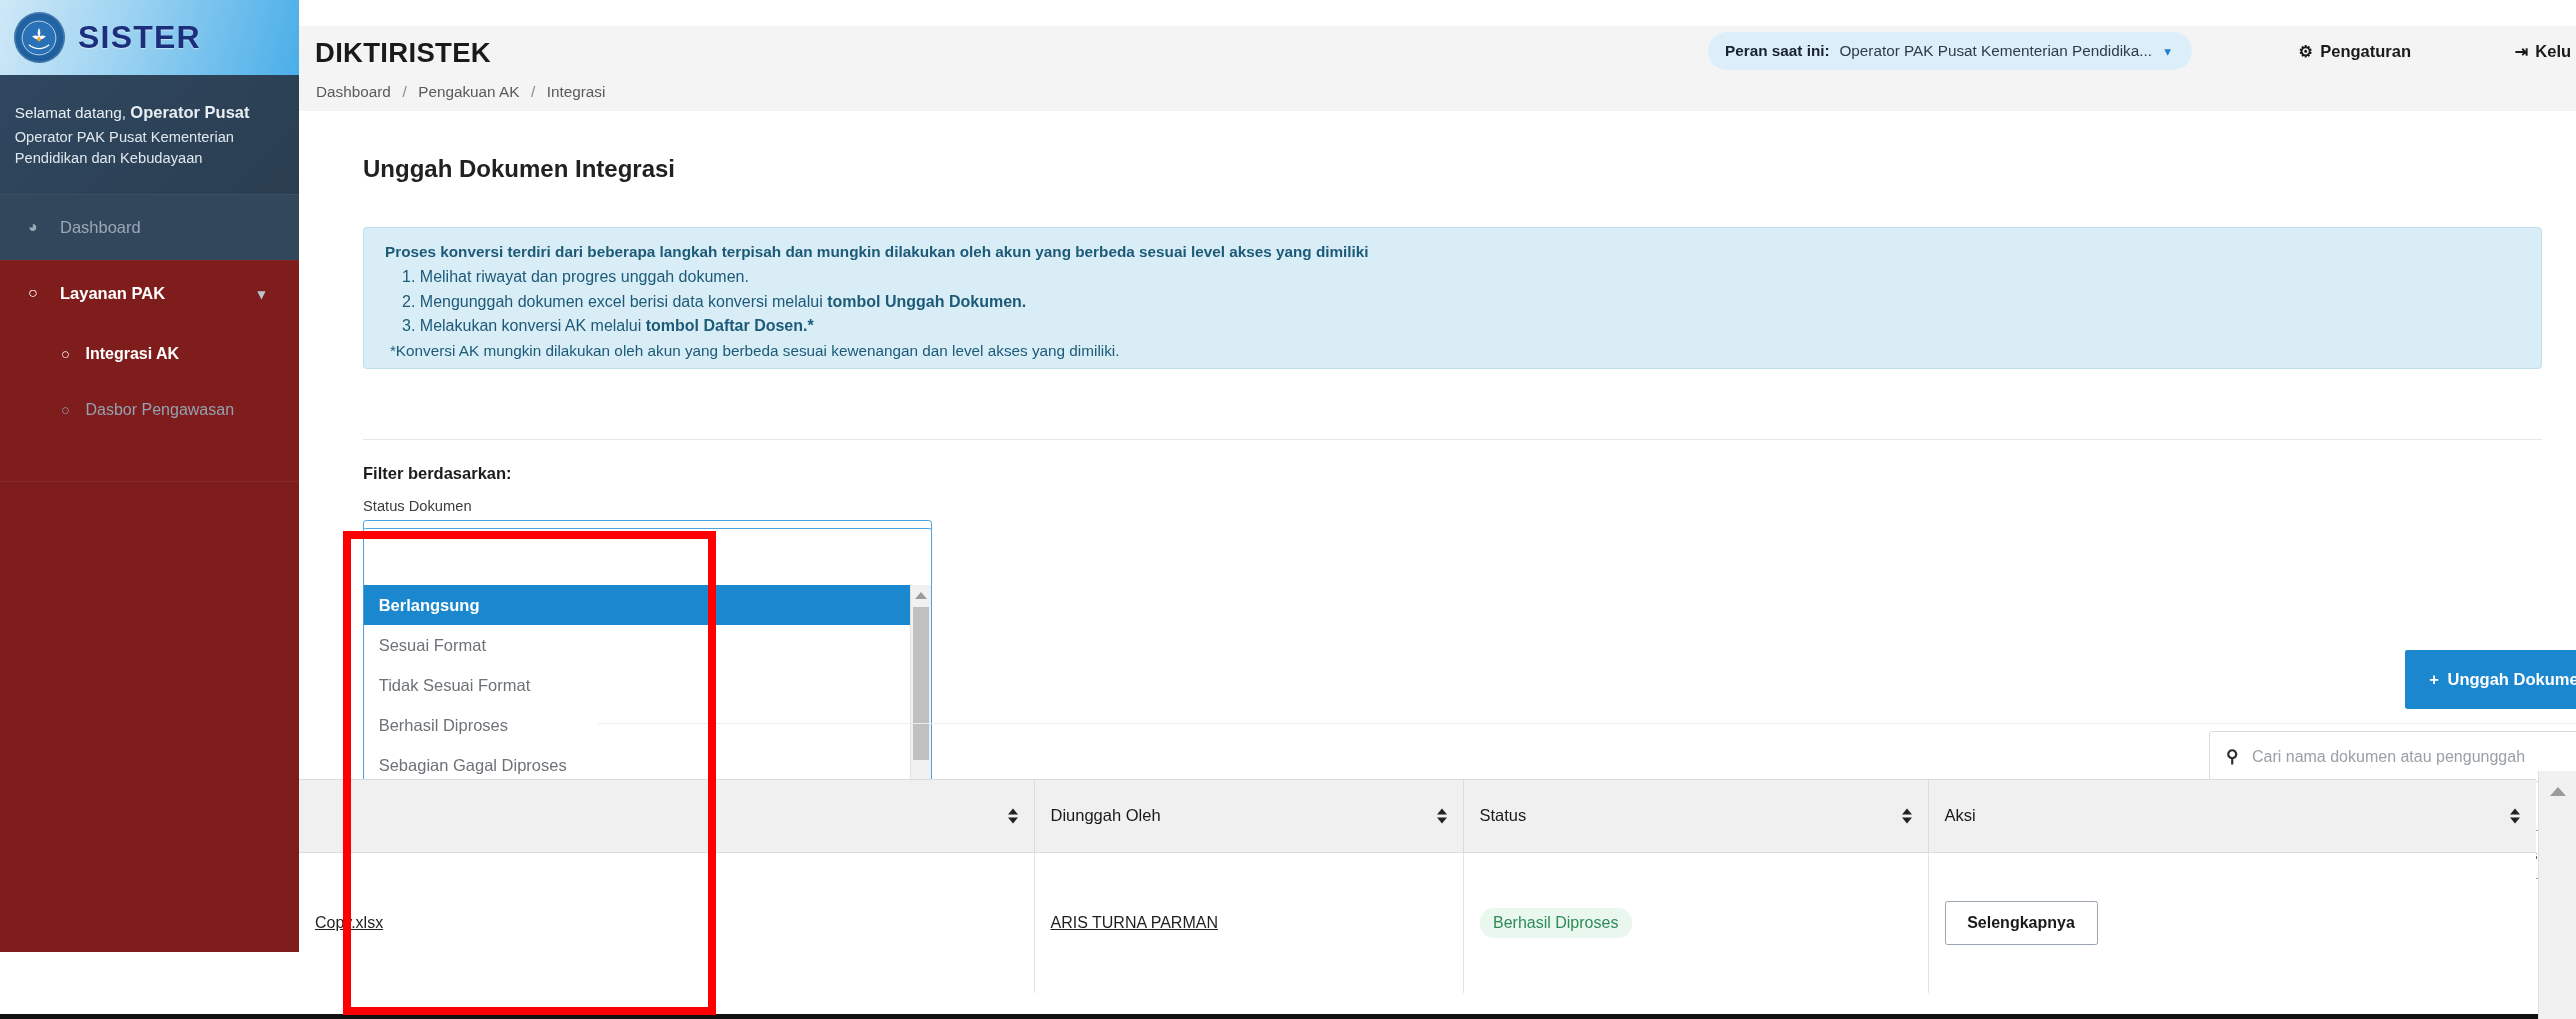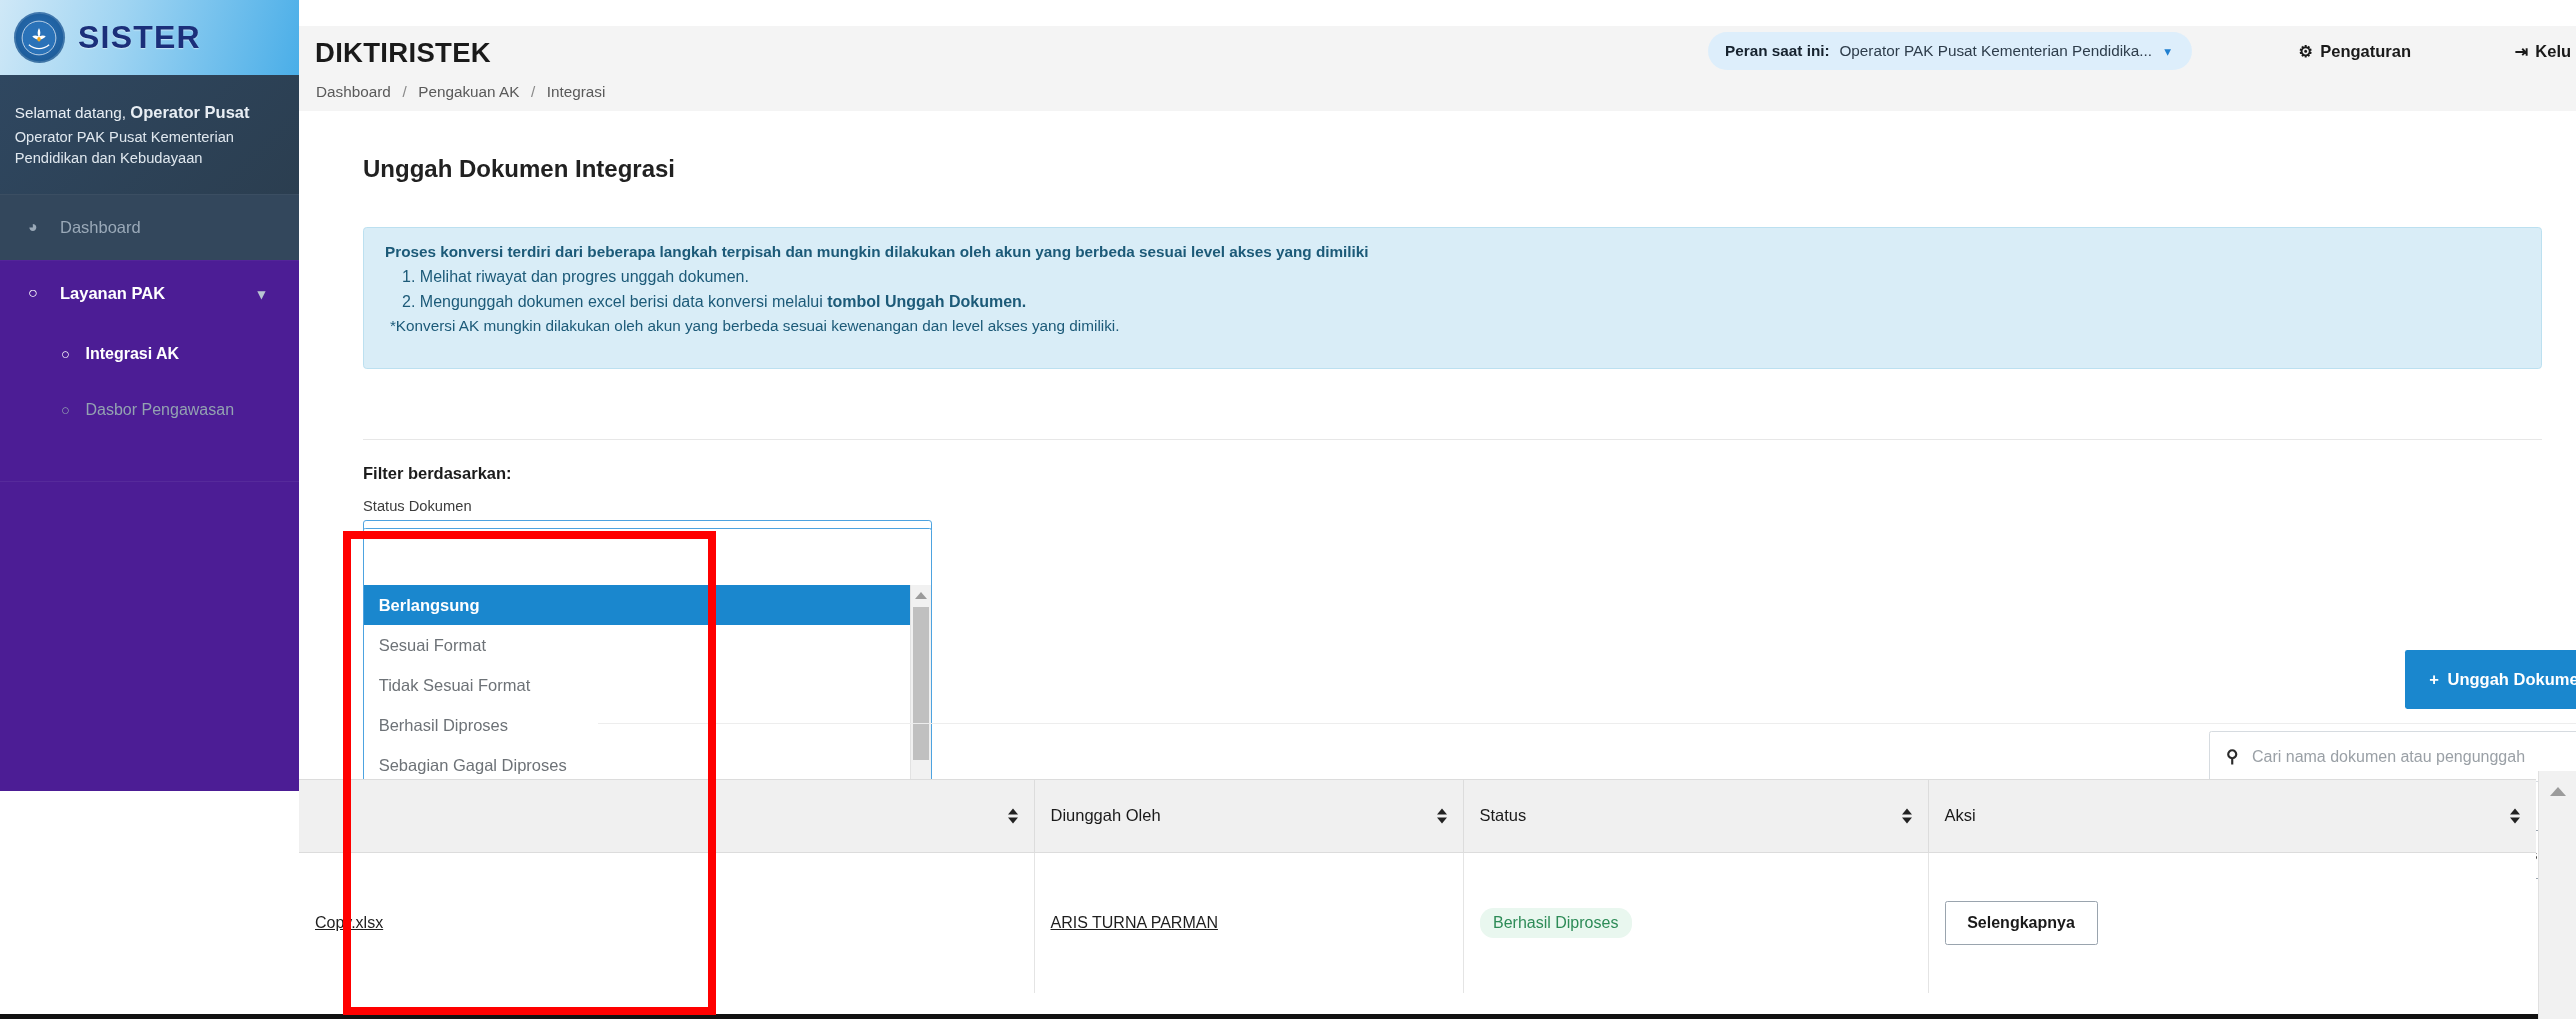--- a/index.html
+++ b/index.html
@@ -7,22 +7,22 @@
     width: 2576px; height: 1020px;
     font-family: "Liberation Sans", sans-serif;
     background: #ffffff;
     overflow: hidden;
   }
   #root { position: relative; width: 2576px; height: 1020px; }
 
   
   .sidebar {
     position: absolute; left: 0; top: 0;
-    width: 299px; height: 791px;
-    background: #4c1d95;
+    width: 299px; height: 952px;
+    background: #7f1d1d;
     overflow: hidden;
   }
   .brand {
     height: 75px;
     background: linear-gradient(105deg, #cfe8f7 0%, #9fd4f2 40%, #4aaee8 100%);
     display: flex; align-items: center; gap: 13.5px;
     padding-left: 13.5px;
     position: relative;
   }
   .brand-logo {
@@ -363,20 +363,24 @@
     <section class="info-box">
       <div class="info-lead">Proses konversi terdiri dari beberapa langkah terpisah dan mungkin dilakukan oleh akun yang berbeda sesuai level akses yang dimiliki</div>
       <ul class="info-list">
         <li>
           <span>1.</span>
           <span>Melihat riwayat dan progres unggah dokumen.</span>
         </li>
         <li>
           <span>2.</span>
           <span>Mengunggah dokumen excel berisi data konversi melalui </span><b>tombol Unggah Dokumen.</b>
+        </li>
+        <li>
+          <span>3.</span>
+          <span>Melakukan konversi AK melalui </span><b>tombol Daftar Dosen.*</b>
         </li>
       </ul>
       <div class="info-foot">*Konversi AK mungkin dilakukan oleh akun yang berbeda sesuai kewenangan dan level akses yang dimiliki.</div>
     </section>
 
     <div class="hr-top"></div>
 
     <div class="filter-wrap">
       <div class="filter-heading">Filter berdasarkan:</div>
       <div class="filter-sublabel">Status Dokumen</div>

